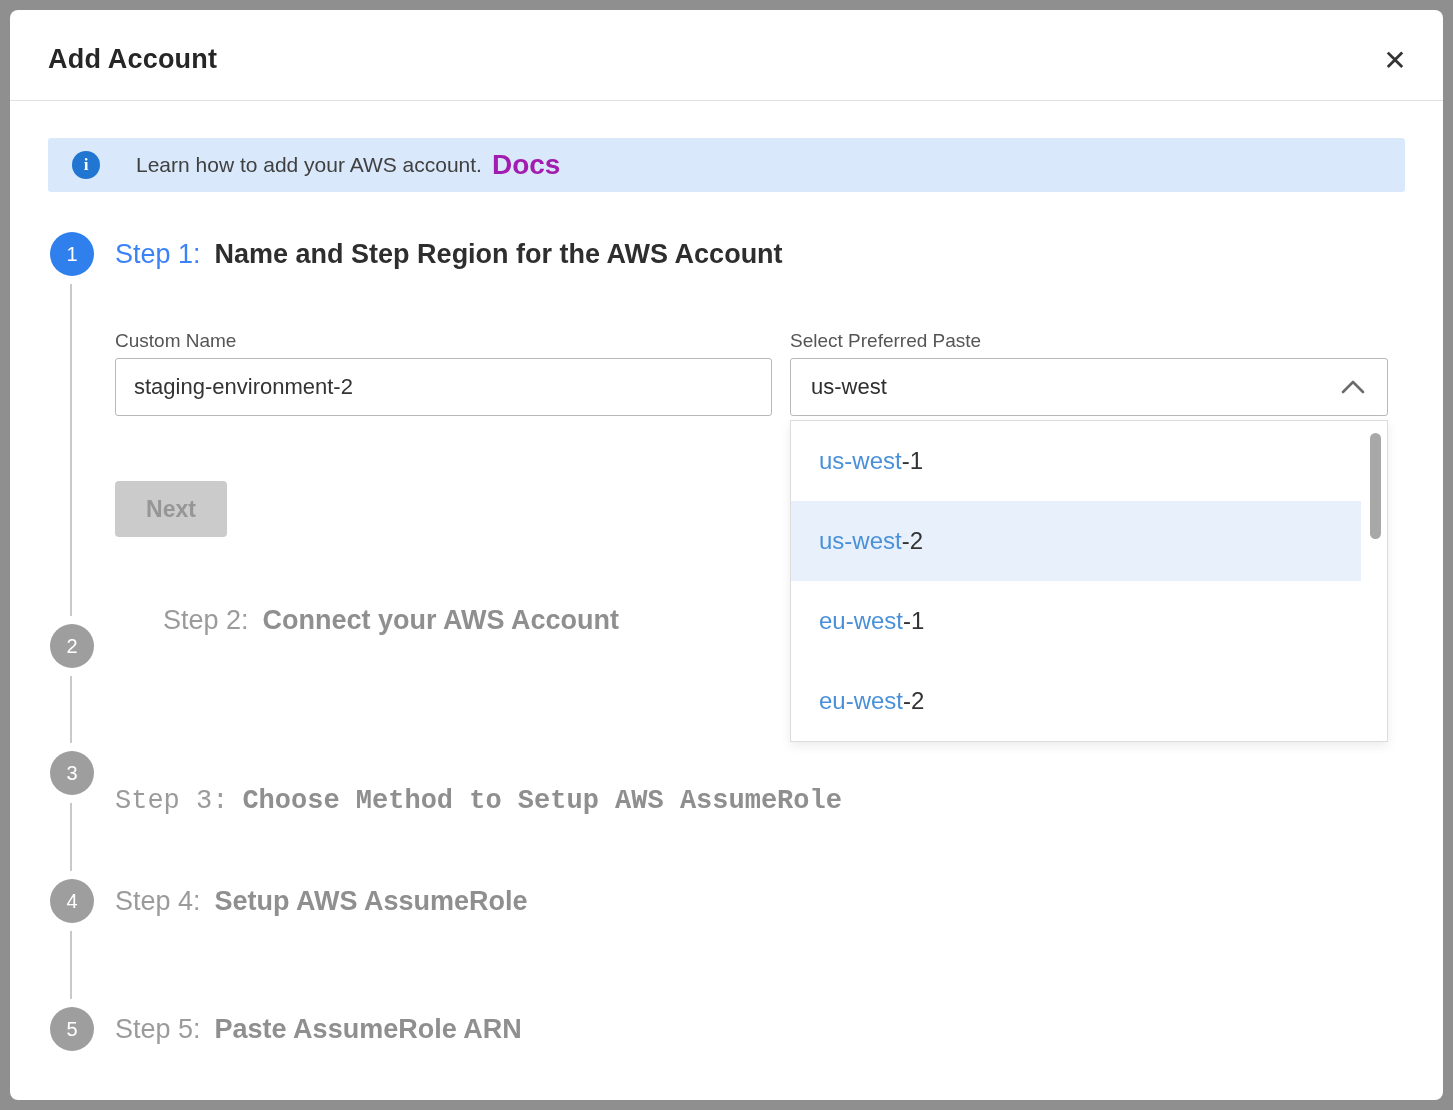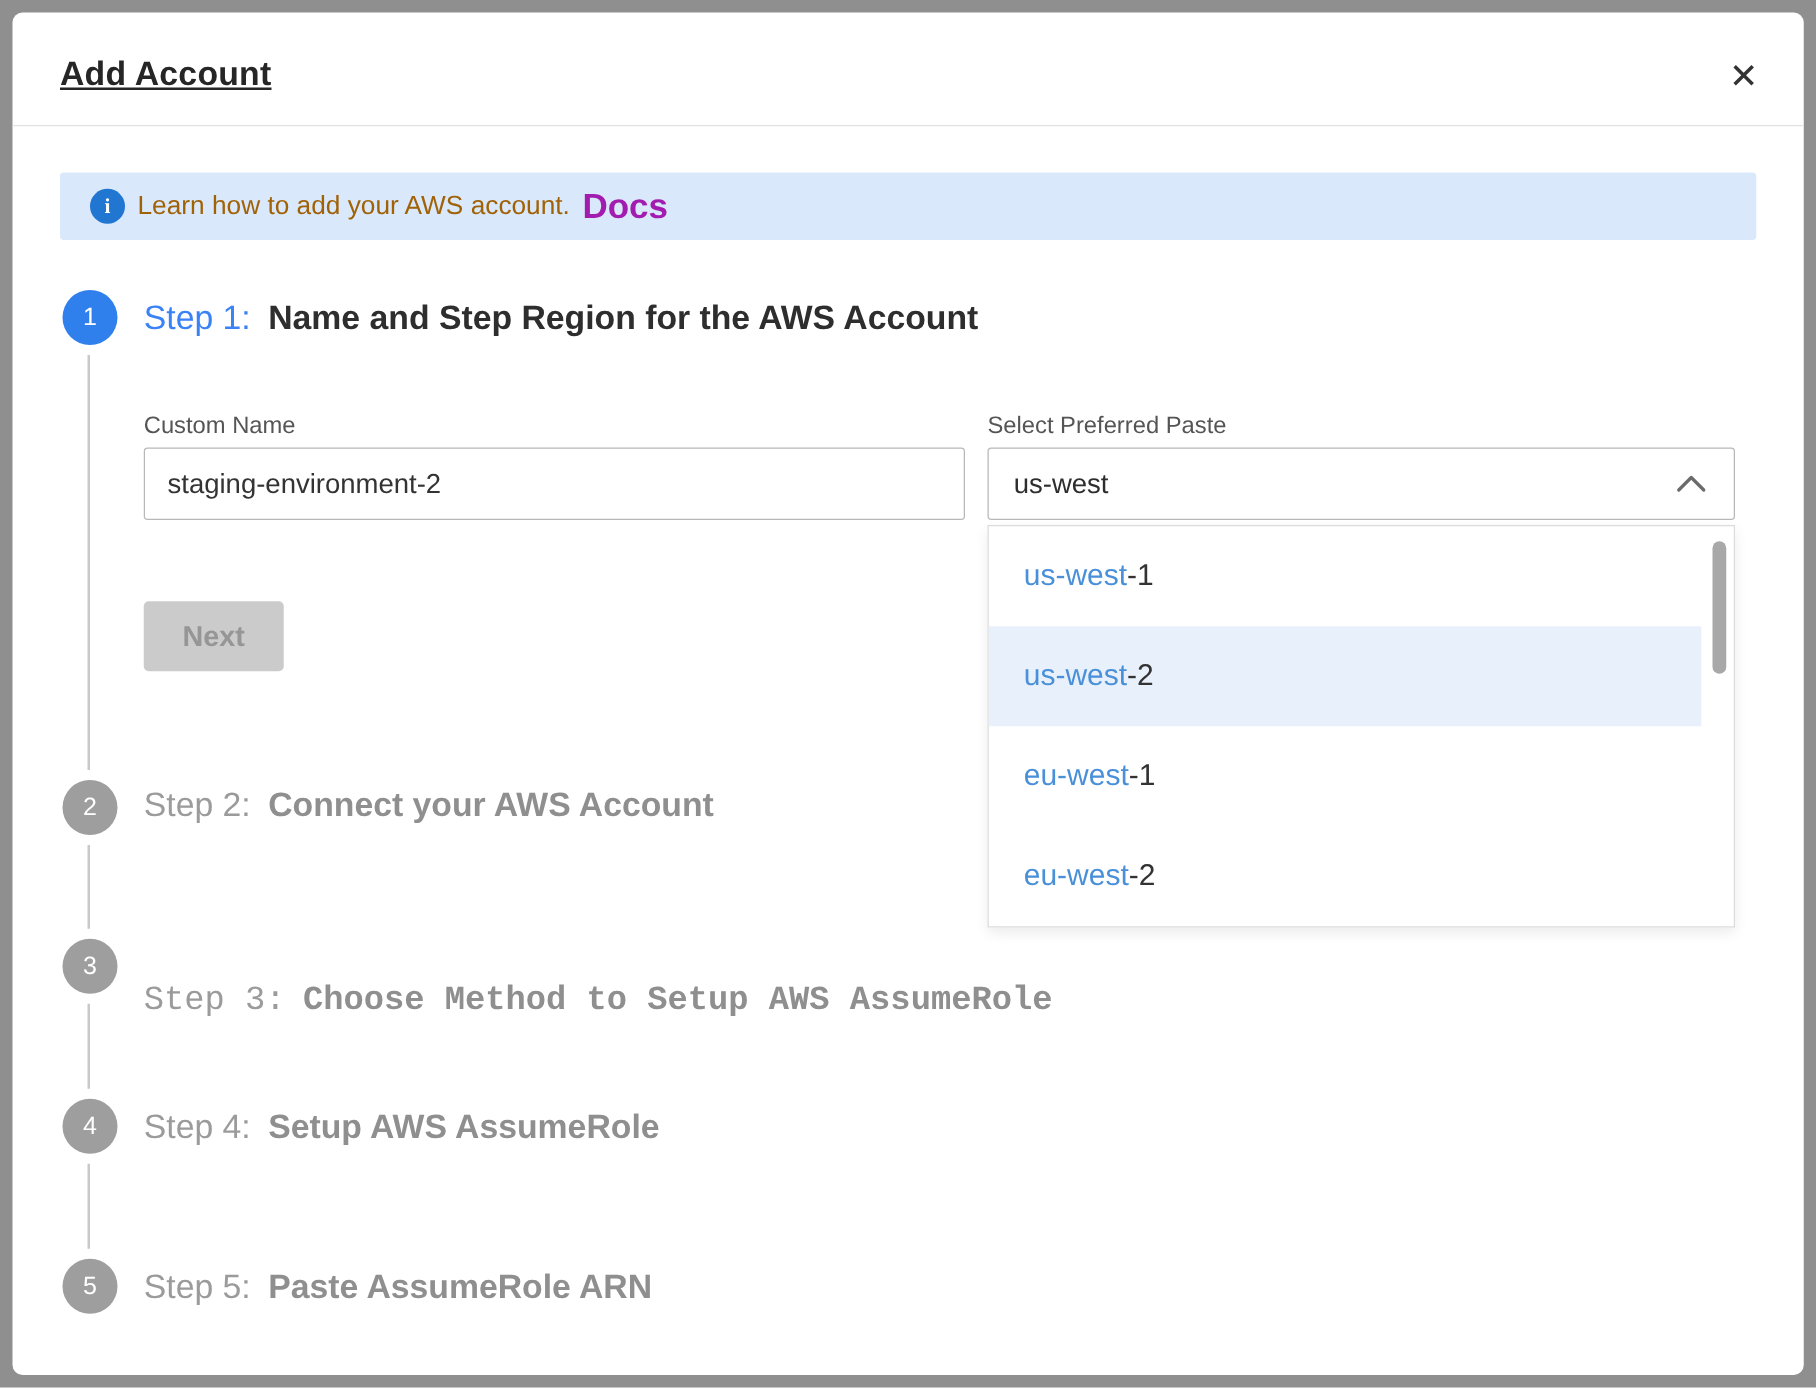--- a/index.html
+++ b/index.html
@@ -10,42 +10,42 @@
     position:relative;
     -webkit-font-smoothing:antialiased;
   }
   .modal{
     position:absolute;left:10px;top:10px;width:1433px;height:1090px;
     background:#ffffff;border-radius:8px;overflow:hidden;
   }
   
   .modal-title{
     position:absolute;left:38px;top:34px;
-    font-size:27px;font-weight:700;color:#262626;letter-spacing:.2px;text-decoration:underline;
+    font-size:27px;font-weight:700;color:#262626;letter-spacing:.2px;
   }
   .close-btn{
     position:absolute;right:30px;top:32px;width:36px;height:36px;
     font-size:28px;color:#333;display:flex;align-items:center;justify-content:center;
     cursor:pointer;background:none;border:none;font-family:inherit;
   }
   .header-divider{
     position:absolute;left:0;top:90px;width:100%;height:1px;background:#e2e2e2;
   }
   
   .banner{
     position:absolute;left:38px;top:128px;width:1357px;height:54px;
     background:#d9e9fb;border-radius:3px;display:flex;align-items:center;
   }
   .info-icon{
     width:28px;height:28px;border-radius:50%;background:#2176d2;color:#fff;
     display:flex;align-items:center;justify-content:center;
     font-size:17px;font-weight:700;font-family:"Liberation Serif","DejaVu Serif",serif;
     margin-left:24px;flex:0 0 auto;
   }
-  .banner-text{margin-left:10px;font-size:21px;color:#a16207;}
+  .banner-text{margin-left:36px;font-size:21px;color:#404040;}
   .banner-link{margin-left:10px;font-size:28px;font-weight:700;color:#a21caf;text-decoration:none;cursor:pointer;}
   
   .step-circle{
     position:absolute;left:40px;width:44px;height:44px;border-radius:50%;
     color:#fff;display:flex;align-items:center;justify-content:center;
     font-size:20px;font-weight:400;
   }
   .step-circle.active{background:#2f80ed;}
   .step-circle.inactive{background:#9e9e9e;}
   .connector{position:absolute;left:60px;width:2px;background:#c9c9c9;}
@@ -149,21 +149,21 @@
       </div>
       <div class="dd-row">
         <span class="match">eu-west</span>
           <span class="rest">-2</span>
       </div>
     </div>
     <div class="dd-scroll-thumb"></div>
   </div>
 
   <div class="step-circle inactive" style="top:614px;">2</div>
-  <div class="step-title inactive" style="top:612px;">
+  <div class="step-title inactive" style="top:588px;margin-left:48px;">
     <span class="prefix">Step 2:</span><span class="name">Connect your AWS Account</span>
   </div>
 
   <div class="step-circle inactive" style="top:741px;">3</div>
   <div class="step-title inactive" style="top:769px;font-family:Liberation Mono, monospace;">
     <span class="prefix">Step 3:</span><span class="name">Choose Method to Setup AWS AssumeRole</span>
   </div>
 
   <div class="step-circle inactive" style="top:869px;">4</div>
   <div class="step-title inactive" style="top:869px;">

